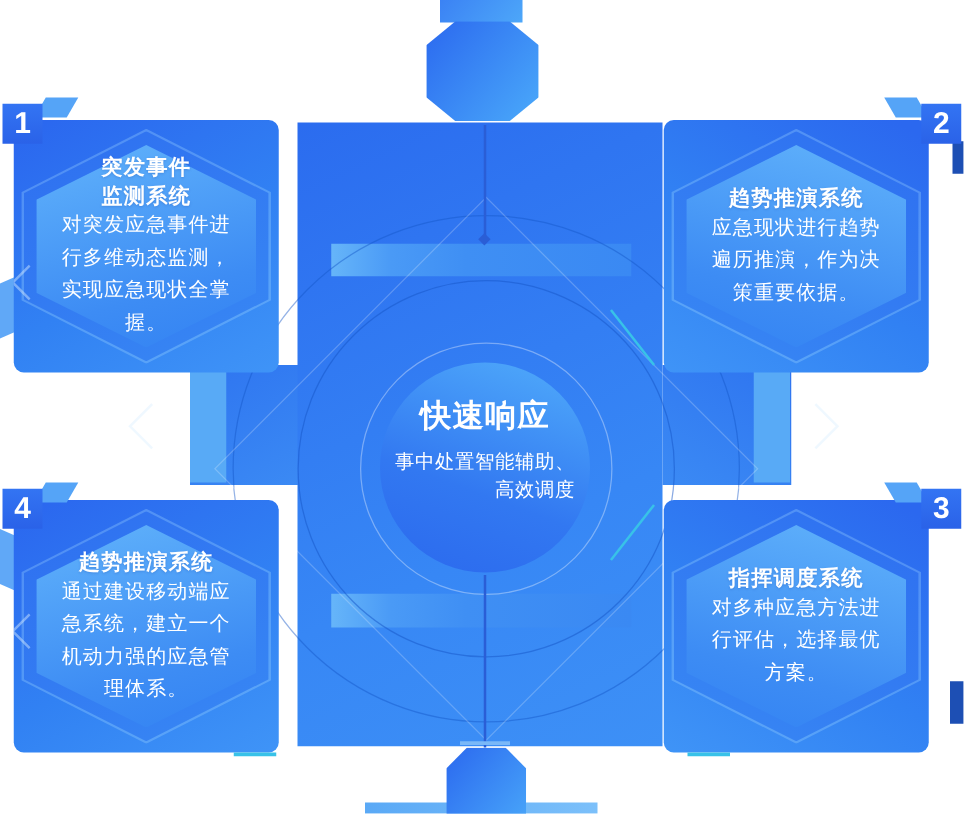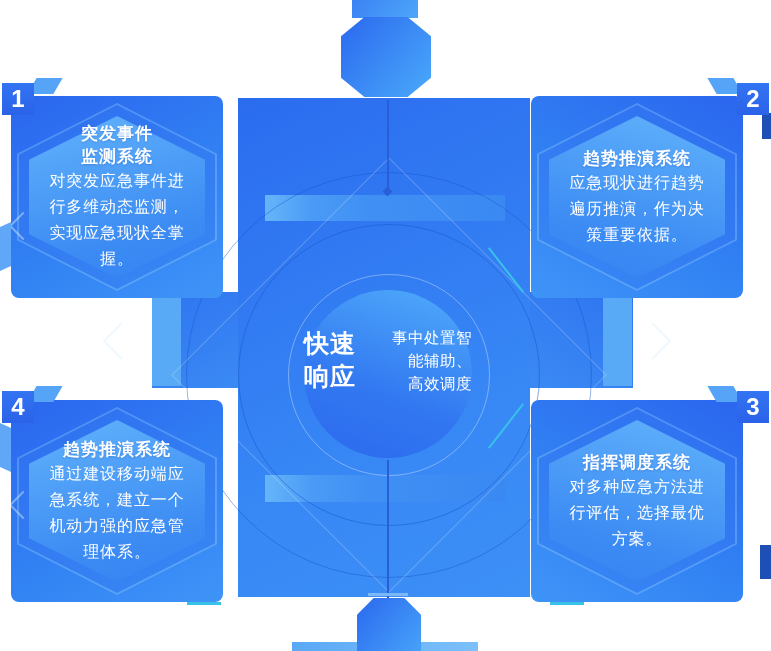--- a/index.html
+++ b/index.html
@@ -39,21 +39,21 @@
   }
   .badge-tab{position:absolute;width:26px;height:16px;background:#55a4f7;z-index:7;}
   .chev{position:absolute;width:24px;height:24px;z-index:5;}
   .chev-right{border-top:2px solid rgba(220,240,255,.45);border-right:2px solid rgba(220,240,255,.45);transform:rotate(45deg);}
   .chev-left{border-bottom:2px solid rgba(220,240,255,.45);border-left:2px solid rgba(220,240,255,.45);transform:rotate(45deg);}
   .cyan-line{position:absolute;background:#38c2e8;z-index:7;}
   .navy-bit{position:absolute;background:#1d4fb4;z-index:7;}
   .center-circle{
     position:absolute;left:304px;top:290px;width:168px;height:168px;border-radius:50%;
     background:linear-gradient(200deg,#4ea8fa 5%,#3278f1 60%,#2c6bee 95%);z-index:7;
-    display:flex;flex-direction:row;align-items:center;justify-content:center;gap:9px;
+    display:flex;flex-direction:column;align-items:center;justify-content:center;gap:9px;
     padding-bottom:28px;box-sizing:border-box;
   }
   .center-title{font-size:25px;font-weight:bold;letter-spacing:1px;}
   .center-sub{font-size:15.5px;line-height:23px;text-align:right;white-space:pre-line;letter-spacing:0.5px;}
 </style>
 </head>
 <body>
 
 <div id="stage">
 

